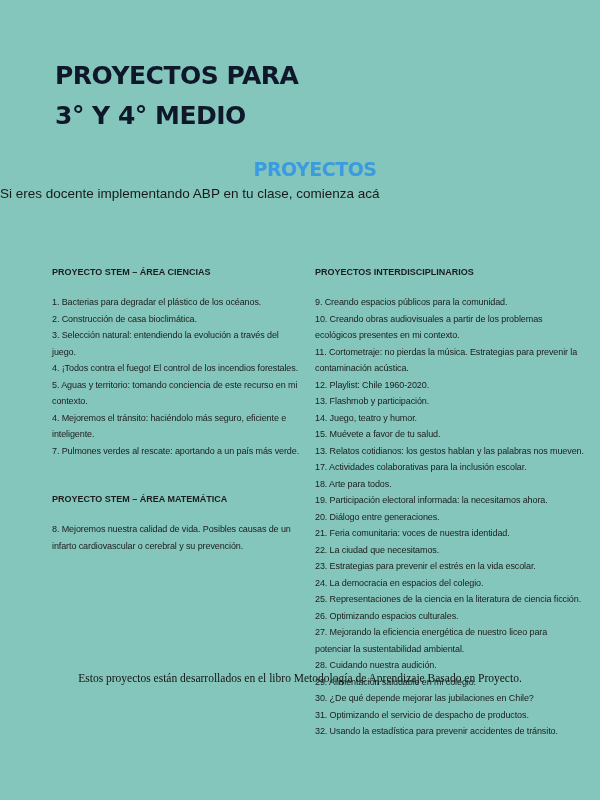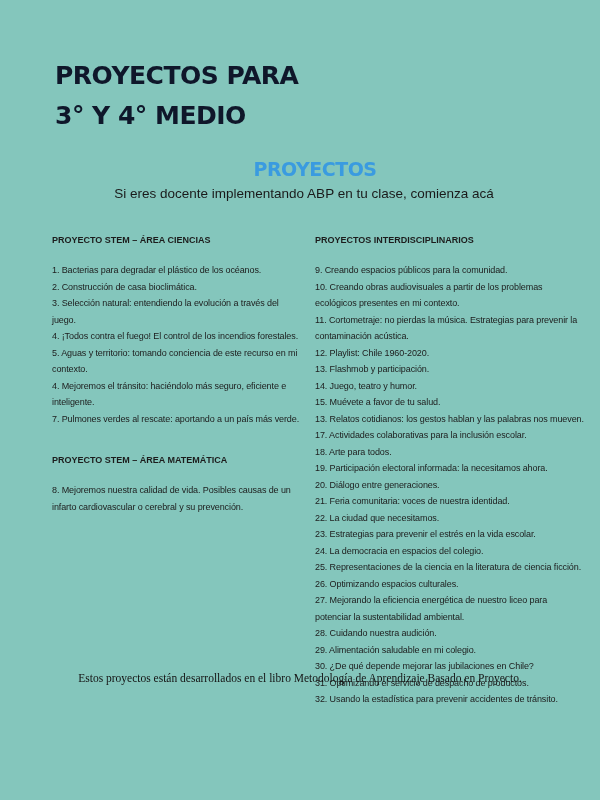--- a/index.html
+++ b/index.html
@@ -21,32 +21,32 @@
     .section-title {
       position: absolute; left: 0; width: 600px; top: 158px;
       text-align: center;
       font-family: "DejaVu Sans", sans-serif;
       font-weight: bold; font-size: 19px; color: #3a9be0;
       letter-spacing: -0.5px;
       padding-left: 15px;
     }
     .subtitle {
       position: absolute; left: 0; width: 548px; top: 186px;
-      text-align: center; font-size: 13.5px; color: #1a1a1a; padding-left: 30px;
+      text-align: left; font-size: 13.5px; color: #1a1a1a;
     }
     .col {
       position: absolute; top: 232px;
       font-size: 9px; line-height: 16.5px; color: #1c1c1c;
       letter-spacing: -0.1px;
     }
     .col-left { left: 52px; width: 252px; }
     .col-right { left: 315px; width: 270px; }
     .group-heading {
       font-weight: bold; font-size: 9px; line-height: 16px;
-      margin-bottom: 14px; letter-spacing: 0;
+      margin-bottom: 14px; letter-spacing: 0; margin-top: 32px;
     }
     .group + .group { margin-top: 25px; }
     .item { white-space: normal; }
     .footer {
       position: absolute; left: 0; width: 600px; top: 672px;
       text-align: center;
       font-family: "Liberation Serif", "DejaVu Serif", serif;
       font-size: 11.5px; color: #141414;
     }
   </style>

